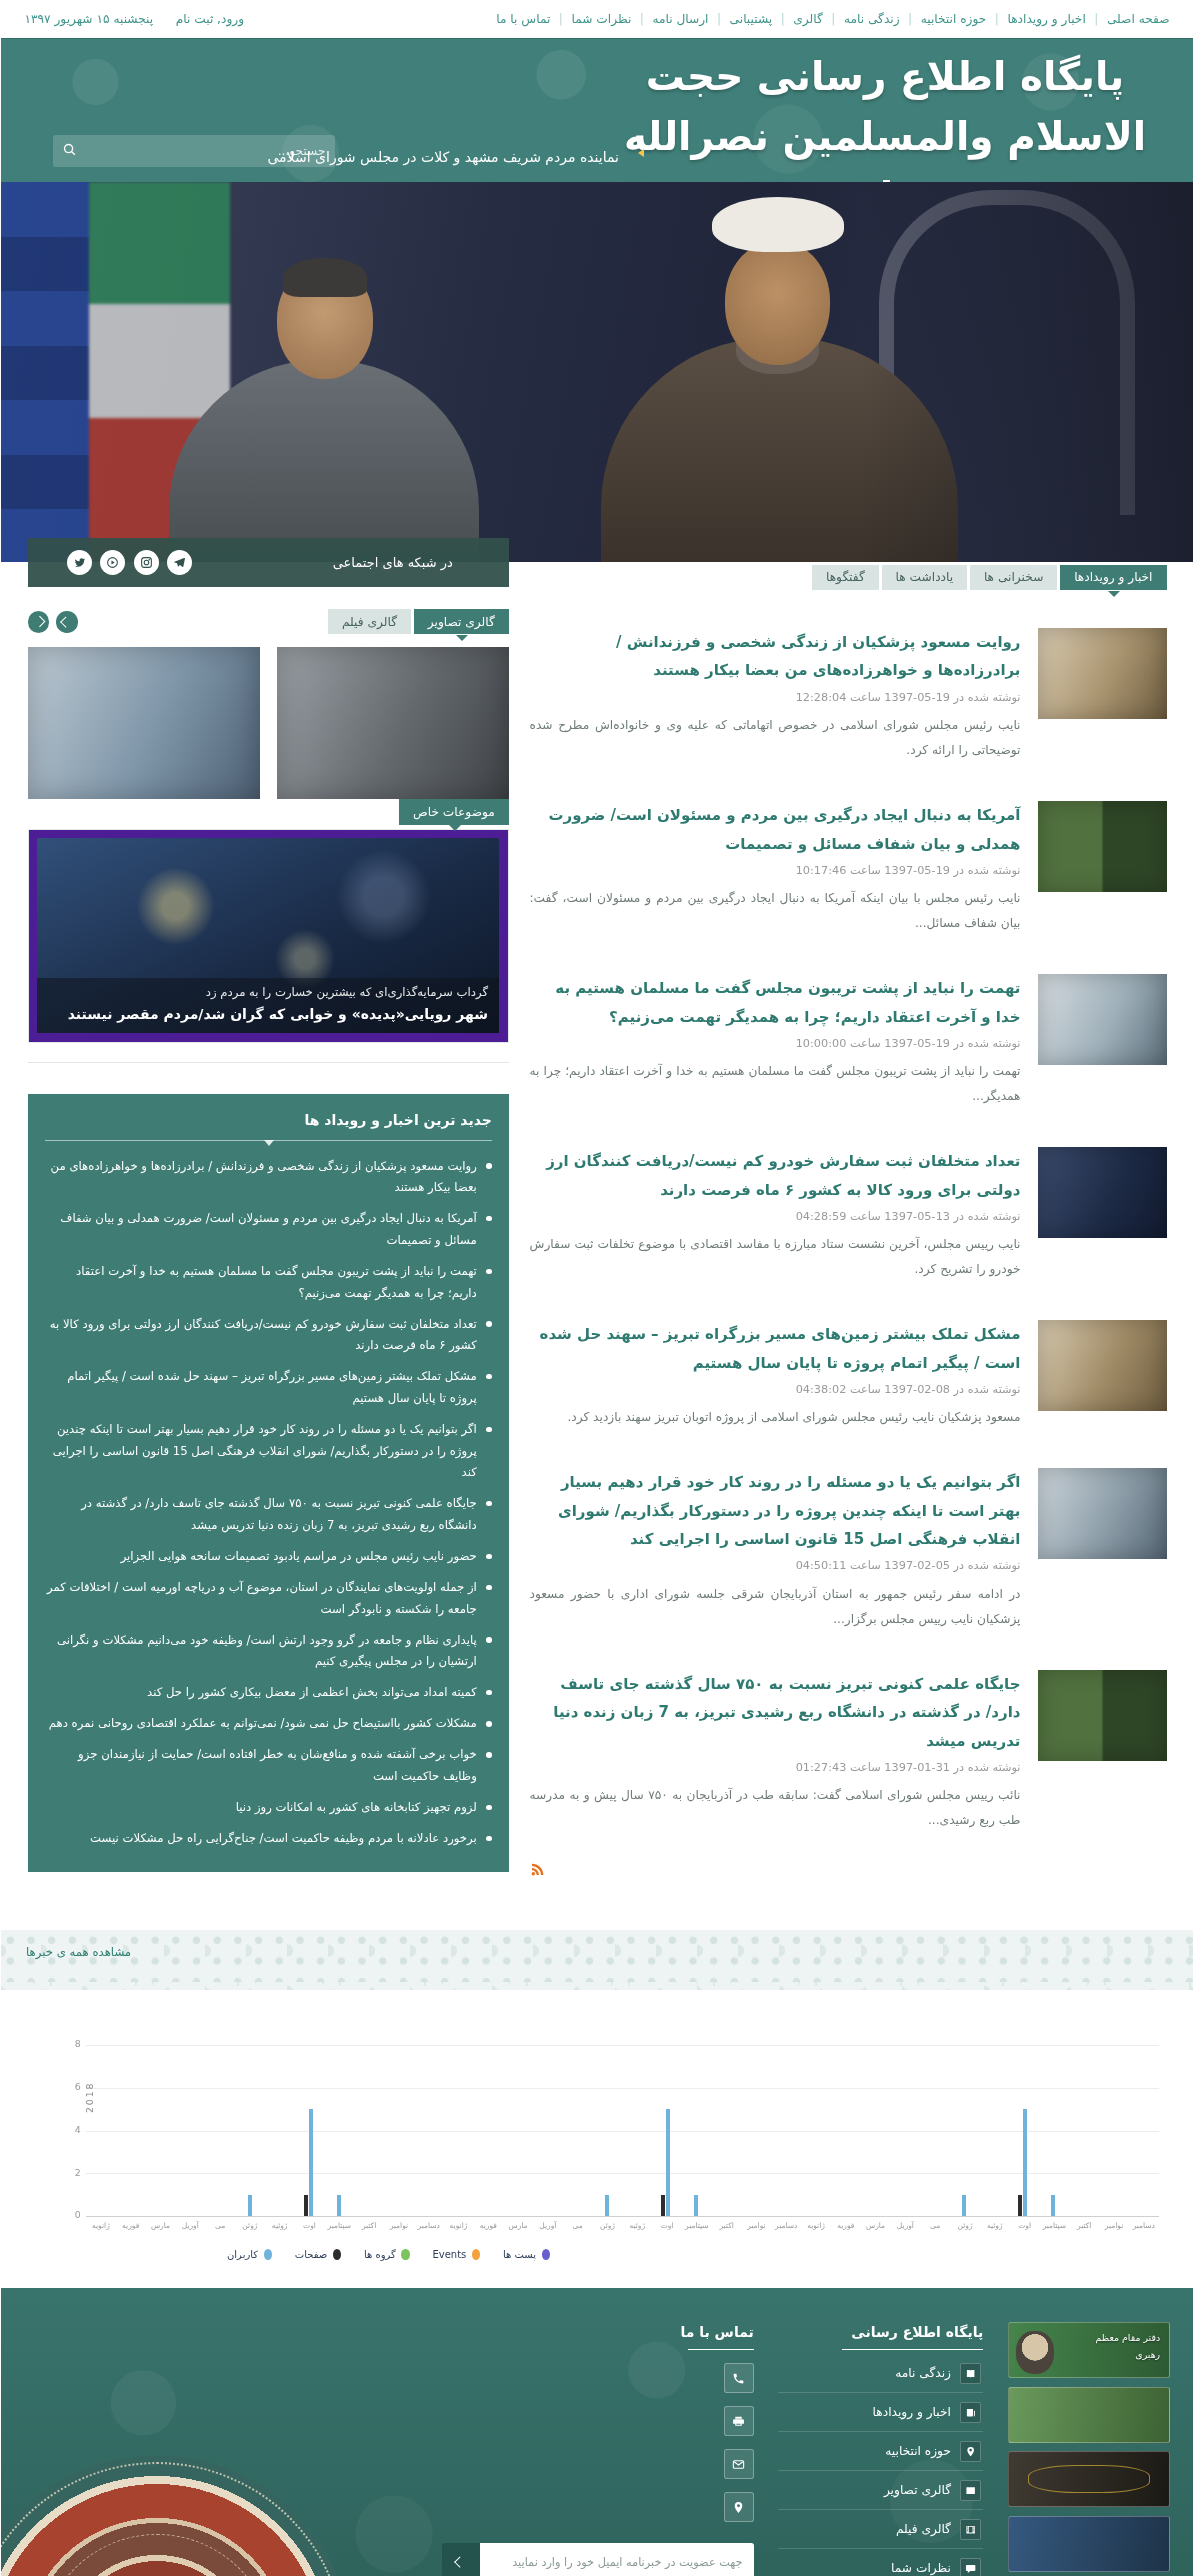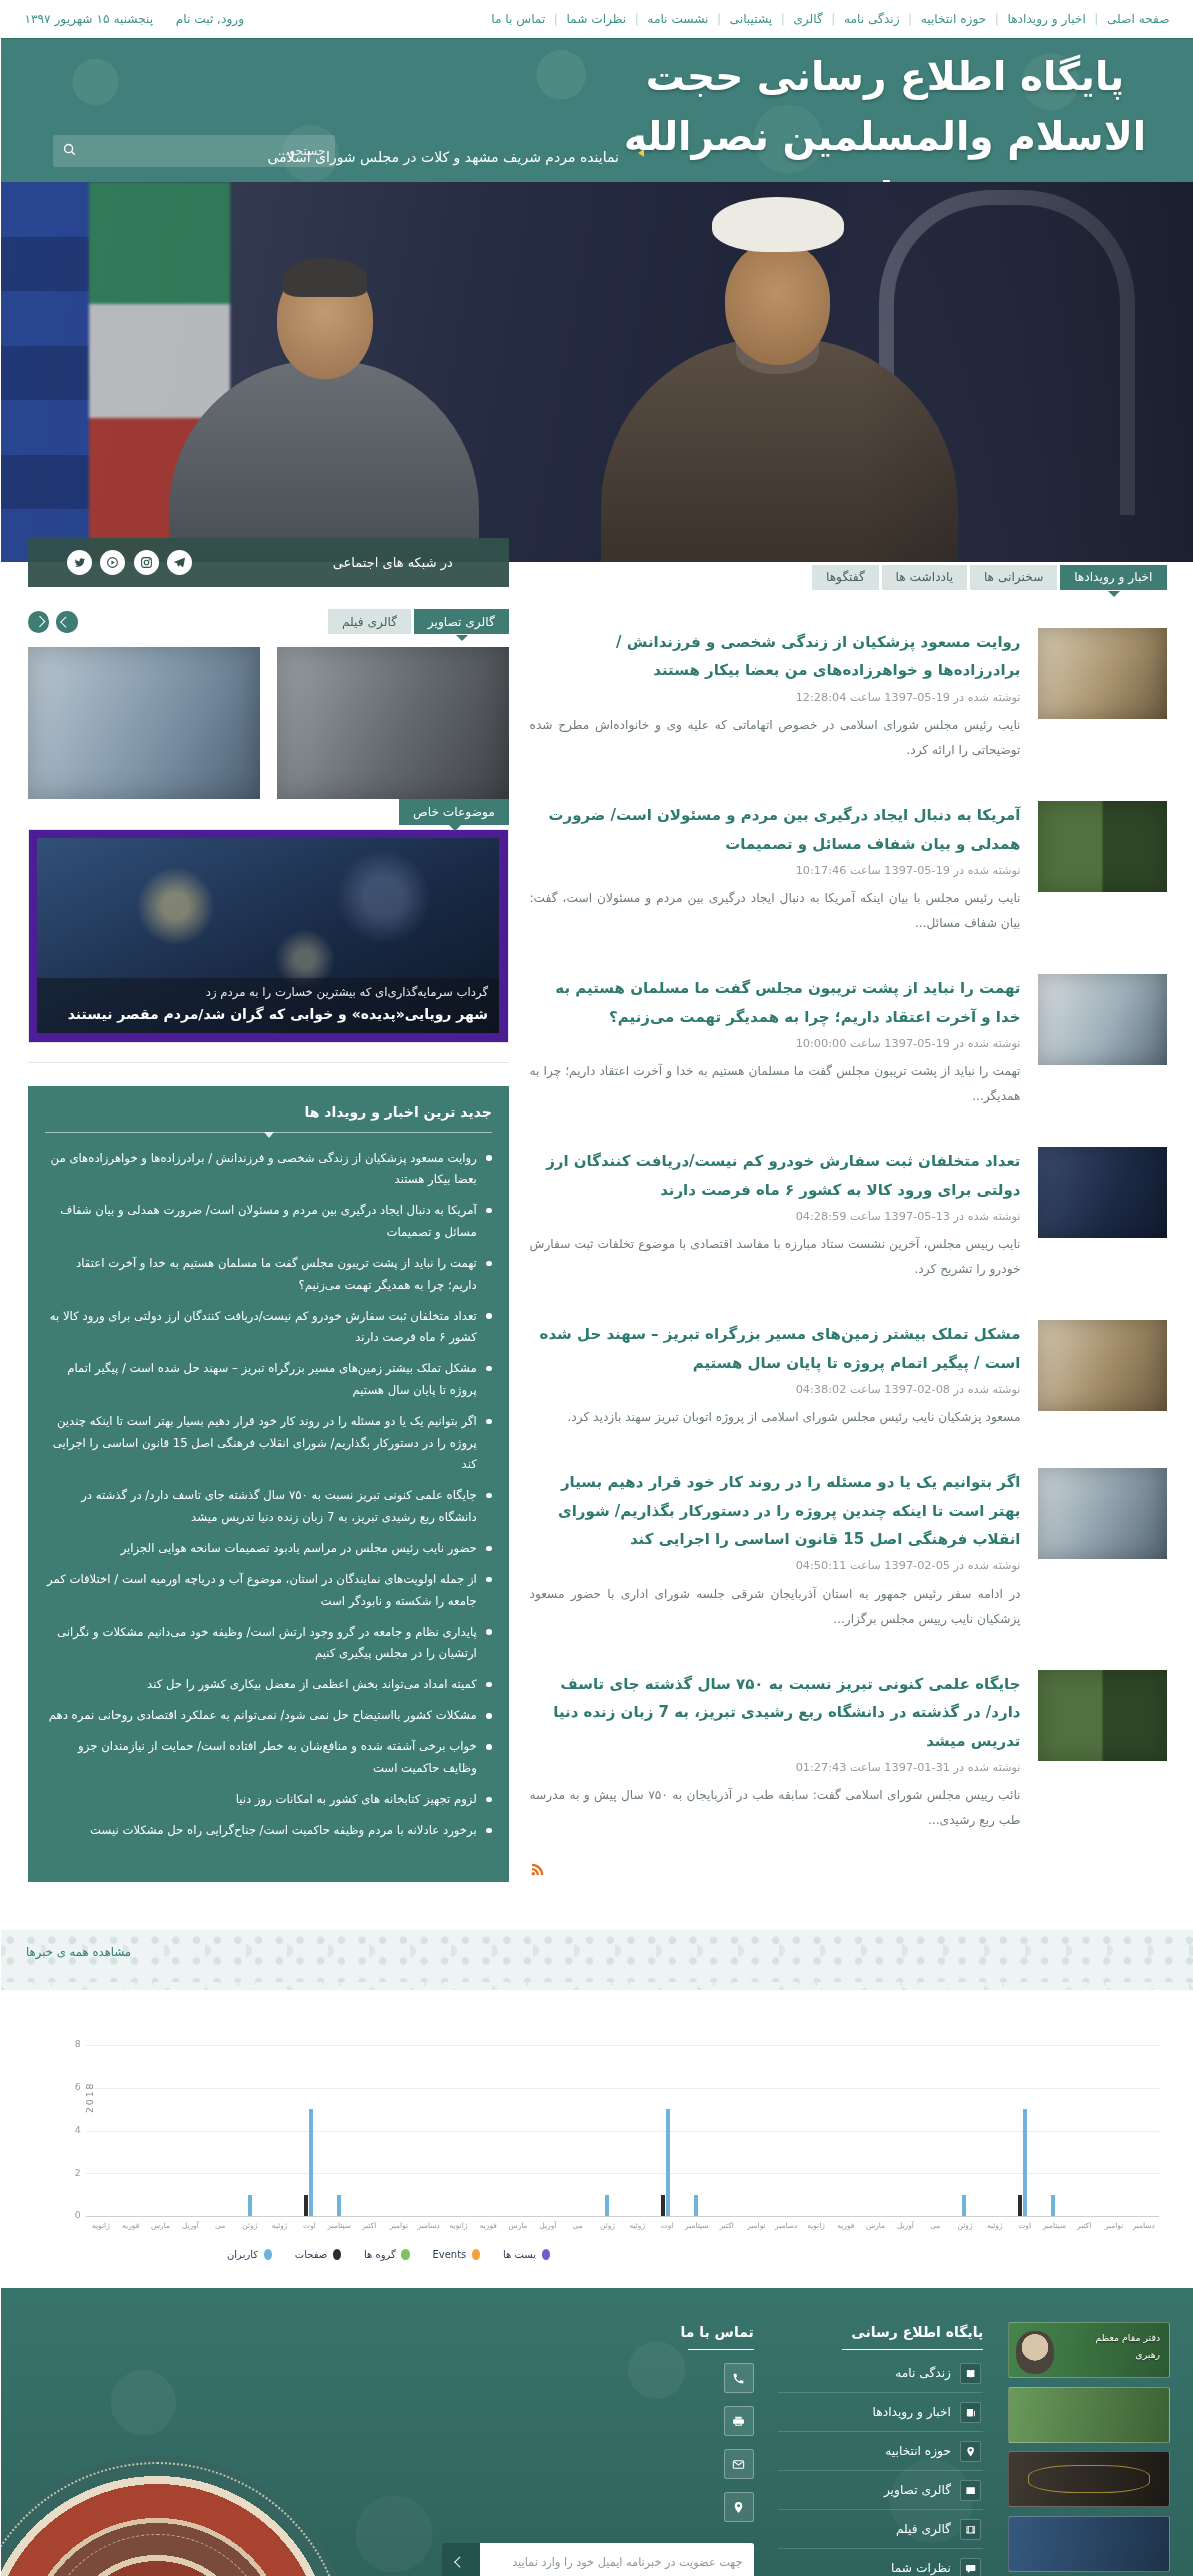--- a/index.html
+++ b/index.html
@@ -96,21 +96,21 @@
   .fimg{height:195px;position:relative;overflow:hidden;
     background:
       radial-gradient(circle at 30% 35%, rgba(240,220,140,.45) 0 13px, transparent 39px),
       radial-gradient(circle at 58% 62%, rgba(250,240,180,.3) 0 9.4px, transparent 30px),
       radial-gradient(circle at 75% 30%, rgba(200,220,255,.2) 0 19px, transparent 47px),
       linear-gradient(155deg,#31507a,#1a2b47 55%,#0d1626)}
   .fcap{position:absolute;left:0;right:0;bottom:0;background:rgba(14,20,30,.55);padding:7.5px 11.3px;color:#fff}
   .fk{font-size:11.7px;color:#e9e9e9;margin-bottom:3.8px}
   .ft{font-size:14px;font-weight:bold;line-height:1.6}
   .side-div{border:none;border-top:0.9px solid #e4e4e4;margin:19px 0 0}
-  .latest{background:#3e7c74;margin-top:23px;padding:15px 17px 31px;color:#fff}
+  .latest{background:#3e7c74;margin-top:31px;padding:15px 17px 13px;color:#fff}
   .latest h3{margin:3.8px 0 11.3px;font-size:14px}
   .l-div{border-top:0.9px solid rgba(255,255,255,.55);position:relative;margin-bottom:15px}
   .l-div::after{content:"";position:absolute;top:-0.9px;right:50%;margin-right:-5.6px;border:5.6px solid transparent;border-top:6.6px solid rgba(255,255,255,.85);border-bottom:none}
   .latest ul{margin:0;padding:0}
   .latest li{list-style:none;position:relative;padding-right:15px;font-size:11.7px;line-height:1.85;margin-bottom:9.4px;cursor:pointer}
   .latest li::before{content:"";position:absolute;right:0;top:7.5px;width:5.6px;height:5.6px;border-radius:50%;background:#fff}
 
   
   .lace{height:60px;margin-top:26px;background-color:#eef4f3;position:relative;
     background-image:radial-gradient(circle at 10.3px 10.3px, rgba(62,124,116,.15) 3.3px, transparent 4.2px),radial-gradient(circle at 0px 20.7px, rgba(62,124,116,.1) 5.6px, transparent 6.6px);
@@ -180,21 +180,21 @@
         <span class="tlink">اخبار و رویدادها</span>
         <span class="sep">|</span>
         <span class="tlink">حوزه انتخابیه</span>
         <span class="sep">|</span>
         <span class="tlink">زندگی نامه</span>
         <span class="sep">|</span>
         <span class="tlink">گالری</span>
         <span class="sep">|</span>
         <span class="tlink">پشتیبانی</span>
         <span class="sep">|</span>
-        <span class="tlink">نشست نامه</span>
+        <span class="tlink">ارسال نامه</span>
         <span class="sep">|</span>
         <span class="tlink">نظرات شما</span>
         <span class="sep">|</span>
         <span class="tlink">تماس با ما</span>
       </div>
     <div class="auth-date">
       <span class="auth">
         <span>ورود,</span>
         <span>ثبت نام</span>
       </span>

